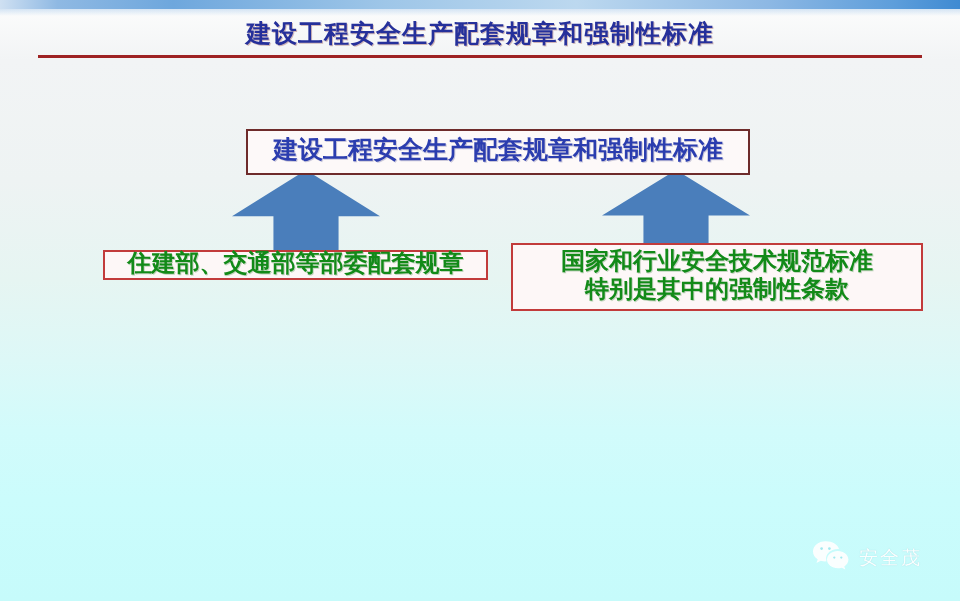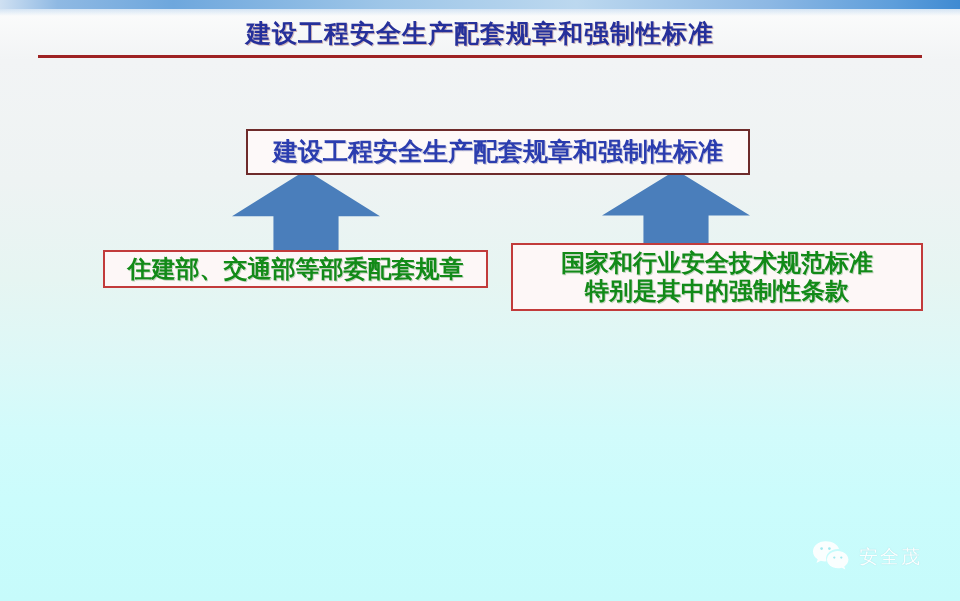--- a/index.html
+++ b/index.html
@@ -7,21 +7,21 @@
     margin: 0;
     padding: 0;
     background: #ffffff;
   }
 
   #slide {
     position: relative;
     width: 960px;
     height: 601px;
     overflow: hidden;
-    font-family: Liberation Serif, serif;
+    font-family: Liberation Mono, monospace;
     background: linear-gradient(to bottom,
         #fdfdfd   0px,
         #f2f4f5  60px,
         #eef3f3 180px,
         #e6f5f2 280px,
         #ddf8f7 360px,
         #d2fbfb 430px,
         #cbfcfc 500px,
         #c6fbfb 601px);
   }
@@ -99,21 +99,21 @@
     font-weight: bold;
     color: #2B3DAF;
     text-shadow: 1px 1px 0 rgba(110,110,160,.35);
     border-color: #6E2B2B;
   }
 
   .node-left {
     left: 103px;
     top: 250px;
     width: 385px;
-    height: 38px;
+    height: 30px;
     font-size: 24px;
     font-weight: bold;
     color: #128A18;
     text-shadow: 1px 1px 0 rgba(60,130,60,.30);
     border-color: #C23B3B;
     background: #fdf7f7;
   }
 
   .node-right {
     left: 511px;

